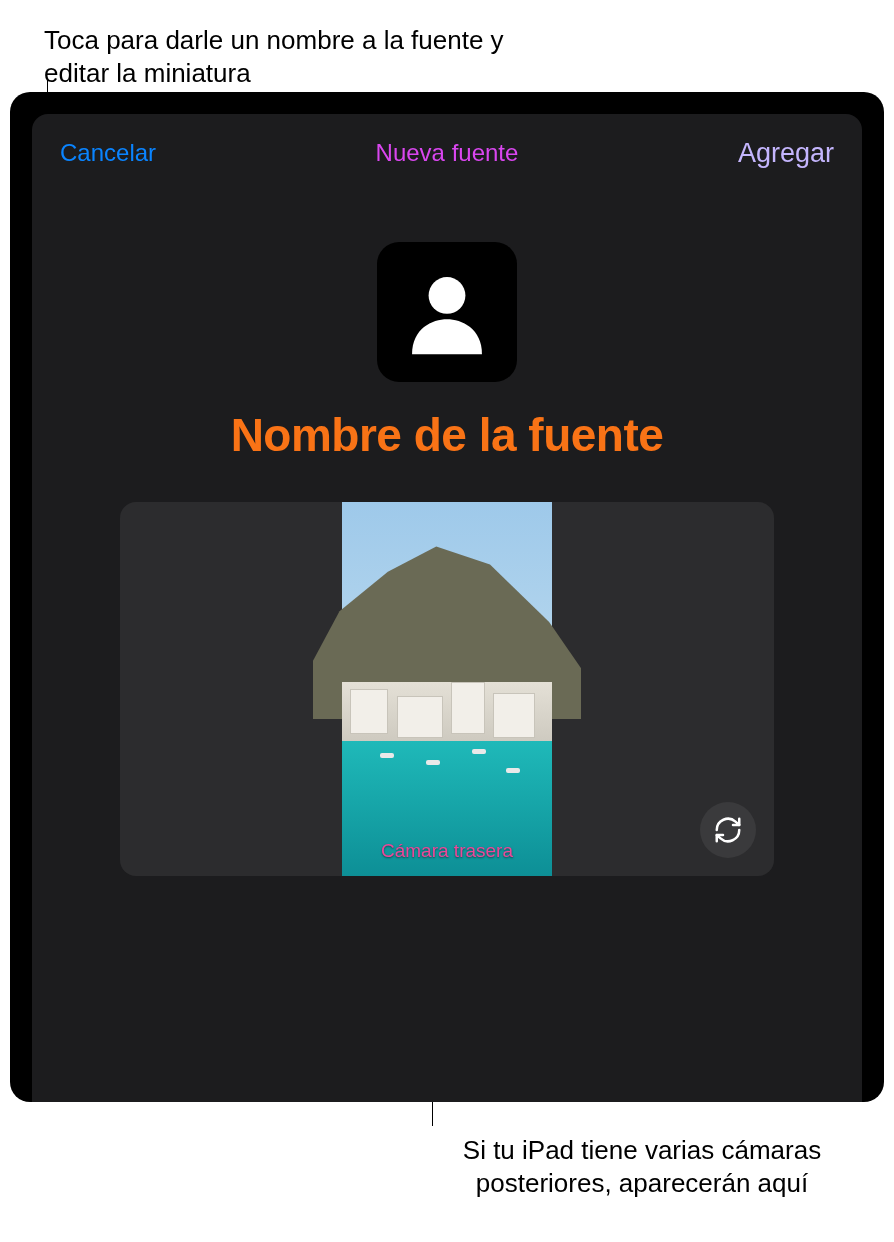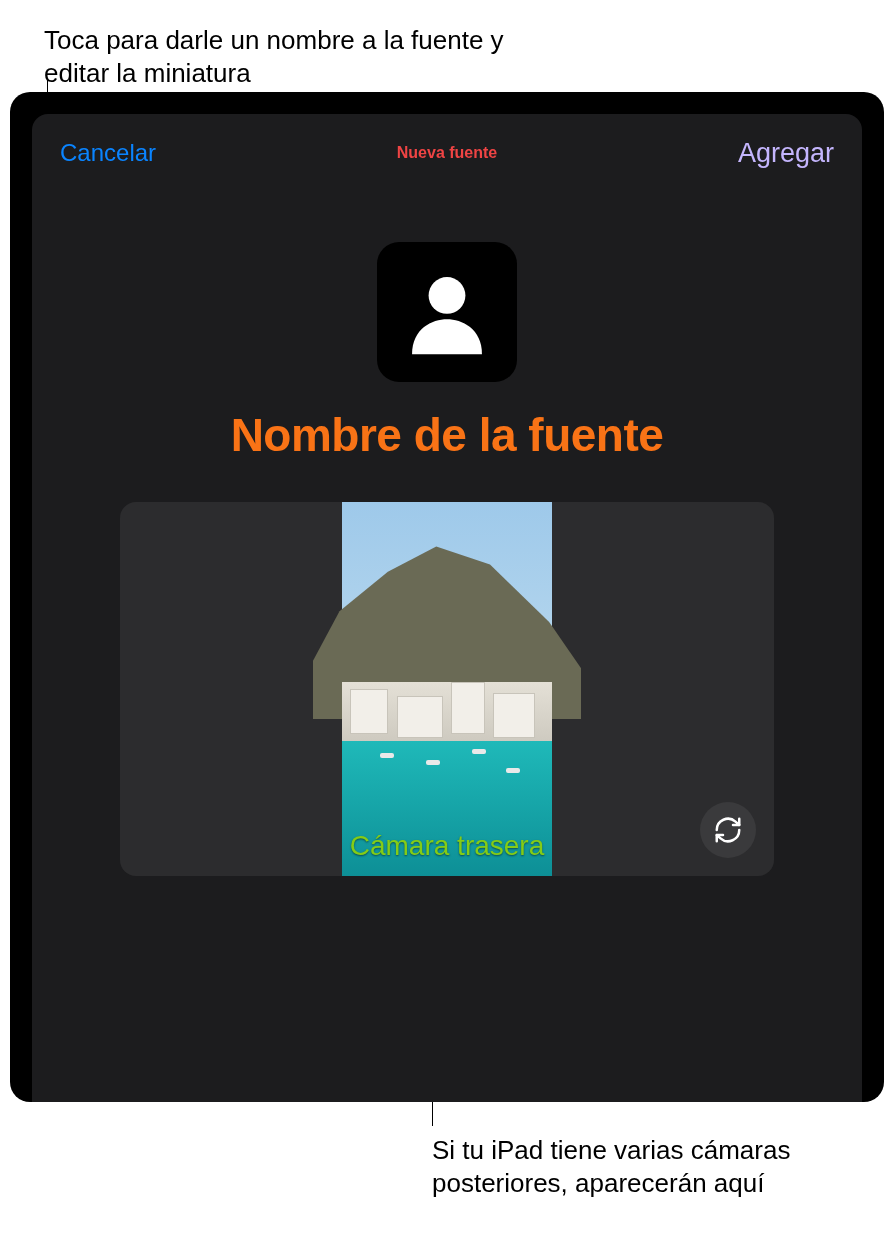--- a/index.html
+++ b/index.html
@@ -21,20 +21,21 @@
       max-width: 480px;
     }
     .callout-bottom {
       position: absolute;
       top: 1134px;
       left: 432px;
       font-size: 26px;
       line-height: 1.25;
       color: #000;
       max-width: 420px;
+      text-align: center;
     }
     .callout-line-top {
       position: absolute;
       border-left: 1px solid #000;
       left: 47px;
       top: 78px;
       height: 368px;
     }
     .callout-h-top {
       position: absolute;
@@ -86,23 +87,23 @@
       align-items: center;
       padding: 20px 28px 0 28px;
       height: 58px;
     }
     .cancel-btn {
       color: #0a84ff;
       font-size: 24px;
       font-weight: 400;
     }
     .modal-title {
-      color: #ef4444;
-      font-size: 16px;
-      font-weight: 700;
+      color: #d946ef;
+      font-size: 24px;
+      font-weight: 400;
     }
     .add-btn {
       color: #c4b5fd;
       font-size: 27px;
       font-weight: 400;
     }
     .avatar-wrap {
       margin: 70px auto 0 auto;
       width: 140px;
       height: 140px;
@@ -156,22 +157,22 @@
     .b3{top:48%;left:52%;width:16%;height:14%;}
     .b4{top:51%;left:72%;width:20%;height:12%;}
     .sea { position:absolute; top:64%; left:0; right:0; bottom:0; background: linear-gradient(#1fb9b9,#0d8f96); }
     .boat { position:absolute; width:14px; height:5px; background:#e9e9e9; border-radius:2px; }
     .bt1{top:67%;left:18%;} .bt2{top:69%;left:40%;} .bt3{top:66%;left:62%;} .bt4{top:71%;left:78%;}
     .camera-label {
       position: absolute;
       bottom: 14px;
       left: 50%;
       transform: translateX(-50%);
-      color: #84cc16;
-      font-size: 28px;
+      color: #ec4899;
+      font-size: 19px;
       font-weight: 500;
       text-shadow: 0 1px 2px rgba(0,0,0,.5);
       white-space: nowrap;
       margin-top: 25px;
     }
     .flip-btn {
       position: absolute;
       right: 18px;
       bottom: 18px;
       width: 56px;

